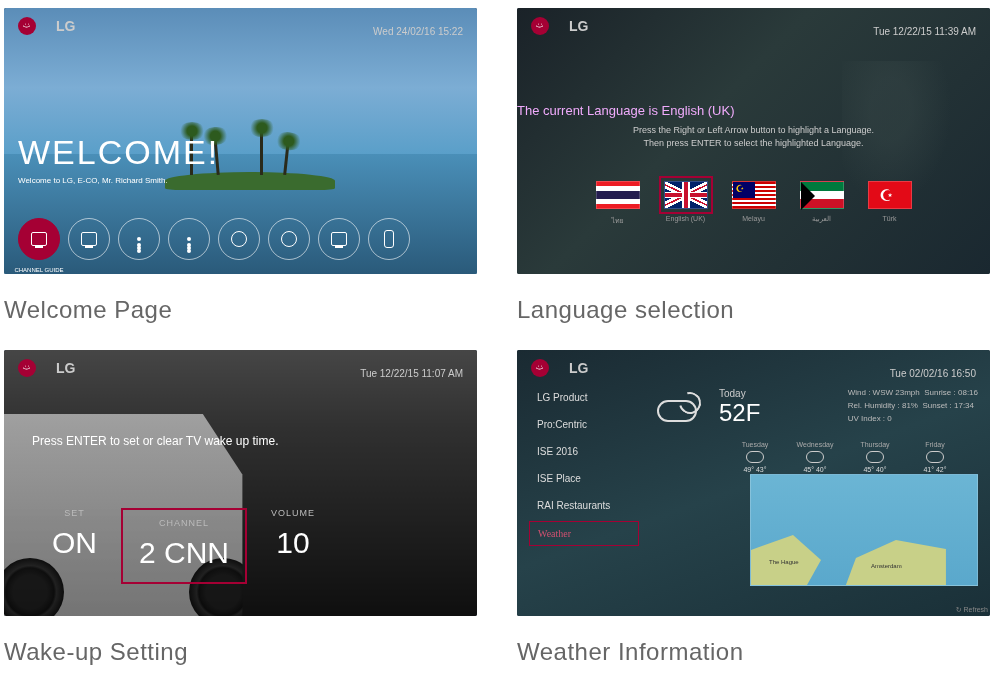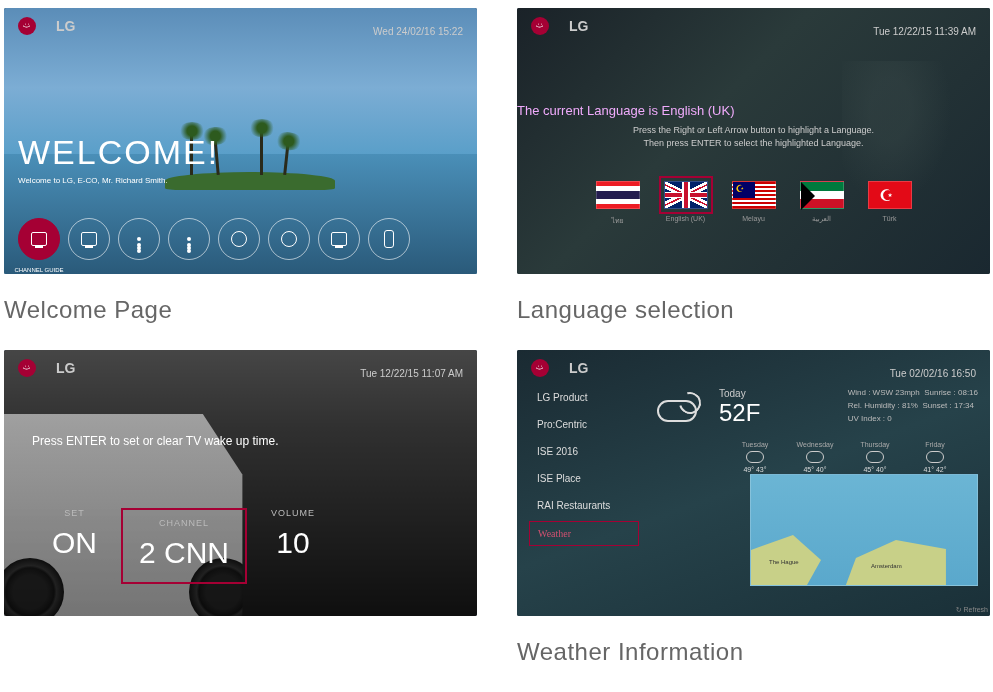--- a/index.html
+++ b/index.html
@@ -218,20 +218,21 @@
         <div class="wake-col sel">
           <div class="wake-hd">CHANNEL</div>
           <div class="wake-val">2 CNN</div>
         </div>
         <div class="wake-col">
           <div class="wake-hd">VOLUME</div>
           <div class="wake-val">10</div>
         </div>
       </div>
     </div>
+    <div class="caption">Wake-up Setting</div>
   </div>
 
   <div class="cell">
     <div class="screen">
       <div class="wx-bg"></div>
       <div class="hdr">
         <div class="logo">
             <div class="logo-disc"></div>
             <span class="logo-txt">LG</span>
           </div>

